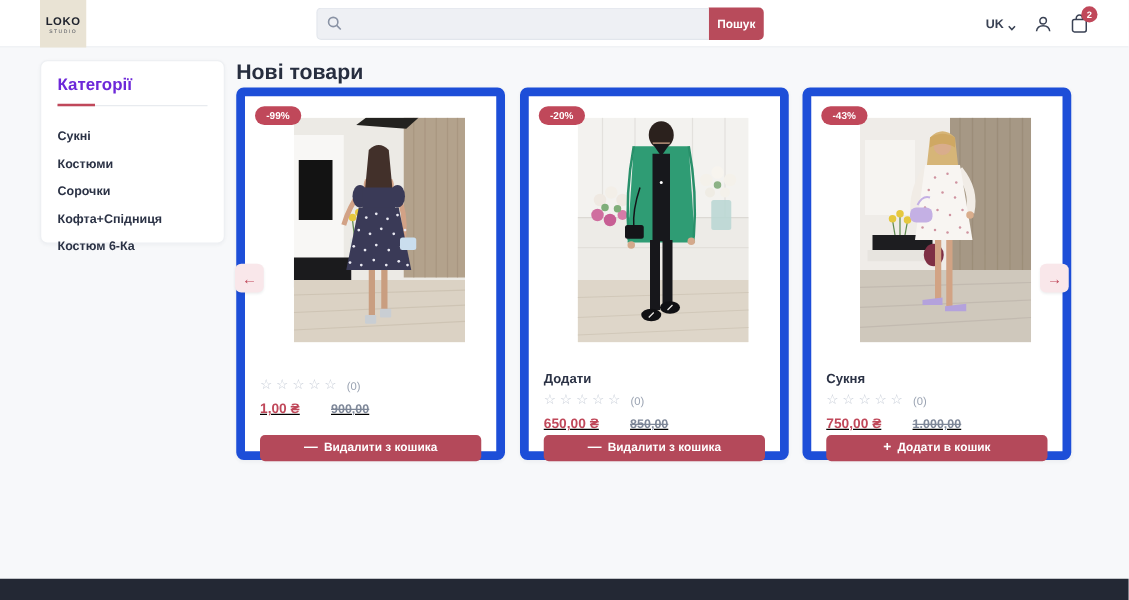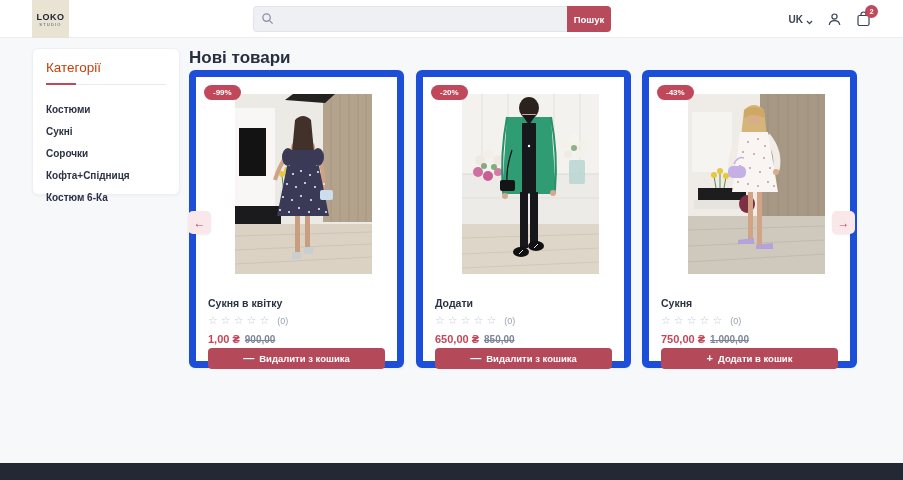--- a/index.html
+++ b/index.html
@@ -20,40 +20,40 @@
   .search-btn { width:44px; height:26px; background:#b84b5b; color:#fff; border:none; border-radius:0 4px 4px 0; font-size:9.5px; font-weight:bold; cursor:pointer; font-family:"Liberation Sans", sans-serif; }
 
   .header-right { position:absolute; right:32px; top:0; height:38px; display:flex; align-items:center; gap:14px; }
   .lang { display:flex; align-items:flex-end; gap:3px; cursor:pointer; }
   .lang-label { font-size:10px; font-weight:bold; color:#3a4254; }
   .icon-btn { position:relative; display:flex; align-items:center; cursor:pointer; }
   .cart-badge { position:absolute; top:-6px; right:-7px; min-width:13px; height:13px; border-radius:7px; background:#c0485a; color:#fff; font-size:7.5px; font-weight:bold; display:flex; align-items:center; justify-content:center; padding:0 3px; }
 
   
   .sidebar { position:absolute; left:32px; top:48px; width:148px; height:147px; background:#fff; border:1px solid #eef0f3; border-radius:6px; box-shadow:0 1px 3px rgba(40,50,70,.05); padding:11px 13px; z-index:5; }
-  .sidebar-title { font-size:13.5px; font-weight:normal; color:#c2410c; }
+  .sidebar-title { font-size:13.5px; font-weight:bold; color:#6d28d9; }
   .sidebar-divider { position:relative; margin-top:8px; height:2px; }
   .sidebar-divider .gray { position:absolute; left:0; right:0; top:1px; height:1px; background:#e8ebef; }
   .sidebar-divider .red { position:absolute; left:0; top:0; width:30px; height:2px; background:#c0485a; }
   .sidebar-list { margin-top:13px; list-style:none; }
   .sidebar-item { font-size:10px; font-weight:bold; color:#2b3245; padding:5.5px 0; cursor:pointer; }
 
   
   .main-title { position:absolute; left:189px; top:48px; font-size:17px; font-weight:bold; color:#272e3f; }
 
   .card { position:absolute; top:70px; width:215px; height:298px; background:#fff; border:7px solid #1d4ed8; border-radius:6px; box-shadow:0 1px 3px rgba(40,50,70,.05); }
   .card.c1 { left:189px; } .card.c2 { left:416px; } .card.c3 { left:642px; }
   .badge { position:absolute; left:8px; top:8px; background:#c0485a; color:#fff; font-size:8px; font-weight:bold; padding:3px 9px; border-radius:9px; z-index:2; }
   .prod-img { position:absolute; left:39px; top:17px; width:137px; height:180px; overflow:hidden; cursor:pointer; }
   .card-info { position:absolute; left:12px; right:12px; top:220px; }
   .prod-name { font-size:10.5px; font-weight:bold; color:#2b3245; cursor:pointer; }
   .stars-row { margin-top:6px; display:flex; align-items:center; gap:5px; }
   .stars { font-size:11px; letter-spacing:3px; color:#c8ced8; line-height:11px; }
   .rating-count { font-size:9px; color:#9aa3b2; }
-  .price-row { margin-top:7px; display:flex; align-items:baseline; gap:5px; }
+  .price-row { margin-top:7px; display:flex; align-items:baseline; gap:25px;text-decoration:underline; }
   .price { font-size:11px; font-weight:bold; color:#c0485a; }
   .old-price { font-size:10px; font-weight:bold; color:#7e8798; text-decoration:line-through; }
   .card-btn { position:absolute; left:12px; right:12px; top:271px; height:21px; background:#b4495a; border:none; border-radius:4px; color:#fff; font-size:9.5px; font-weight:bold; display:flex; align-items:center; justify-content:center; gap:5px; cursor:pointer; font-family:"Liberation Sans", sans-serif; }
   .btn-glyph { font-size:11px; font-weight:bold; line-height:11px; }
 
   .nav-arrow { position:absolute; width:23px; height:23px; border-radius:5px; background:#f9e7ea; border:none; color:#c0485a; font-size:12px; font-weight:bold; display:flex; align-items:center; justify-content:center; cursor:pointer; z-index:6; box-shadow:0 1px 2px rgba(40,50,70,.08); font-family:"Liberation Sans", sans-serif; }
   .nav-prev { left:188px; top:211px; }
   .nav-next { left:832px; top:211px; }
 
   .footer { position:absolute; left:0; top:463px; width:903px; height:17px; background:#232834; }
@@ -103,22 +103,22 @@
     </div>
   </div>
 
   <div class="sidebar">
     <div class="sidebar-title">Категорії</div>
     <div class="sidebar-divider">
         <span class="gray"></span>
         <span class="red"></span>
       </div>
     <ul class="sidebar-list">
+      <li class="sidebar-item">Сукні</li>
       <li class="sidebar-item">Костюми</li>
-      <li class="sidebar-item">Сукні</li>
       <li class="sidebar-item">Сорочки</li>
       <li class="sidebar-item">Кофта+Спідниця</li>
       <li class="sidebar-item">Костюм 6-Ка</li>
     </ul>
   </div>
 
   <div class="main-title">Нові товари</div>
 
   <div class="card c1">
     <div class="badge">-99%</div>
@@ -183,21 +183,20 @@
             <circle cx="91" cy="118" r="1.1"></circle>
         </g>
         <rect x="85" y="96" width="13" height="10" rx="2" fill="#cadeee"></rect>
         <rect x="60" y="122" width="5" height="38" fill="#c99e80"></rect>
         <rect x="70" y="122" width="5" height="33" fill="#c99e80"></rect>
         <rect x="57" y="158" width="9" height="7" rx="1" fill="#c9ced3"></rect>
         <rect x="69" y="153" width="9" height="7" rx="1" fill="#c9ced3"></rect>
       </svg>
     </div>
     <div class="card-info">
-      <div class="prod-name">Сукня в квітку</div>
       <div class="stars-row">
         <span class="stars">☆☆☆☆☆</span>
         <span class="rating-count">(0)</span>
       </div>
       <div class="price-row">
         <span class="price">1,00 ₴</span>
         <span class="old-price">900,00</span>
       </div>
     </div>
     <button class="card-btn">

